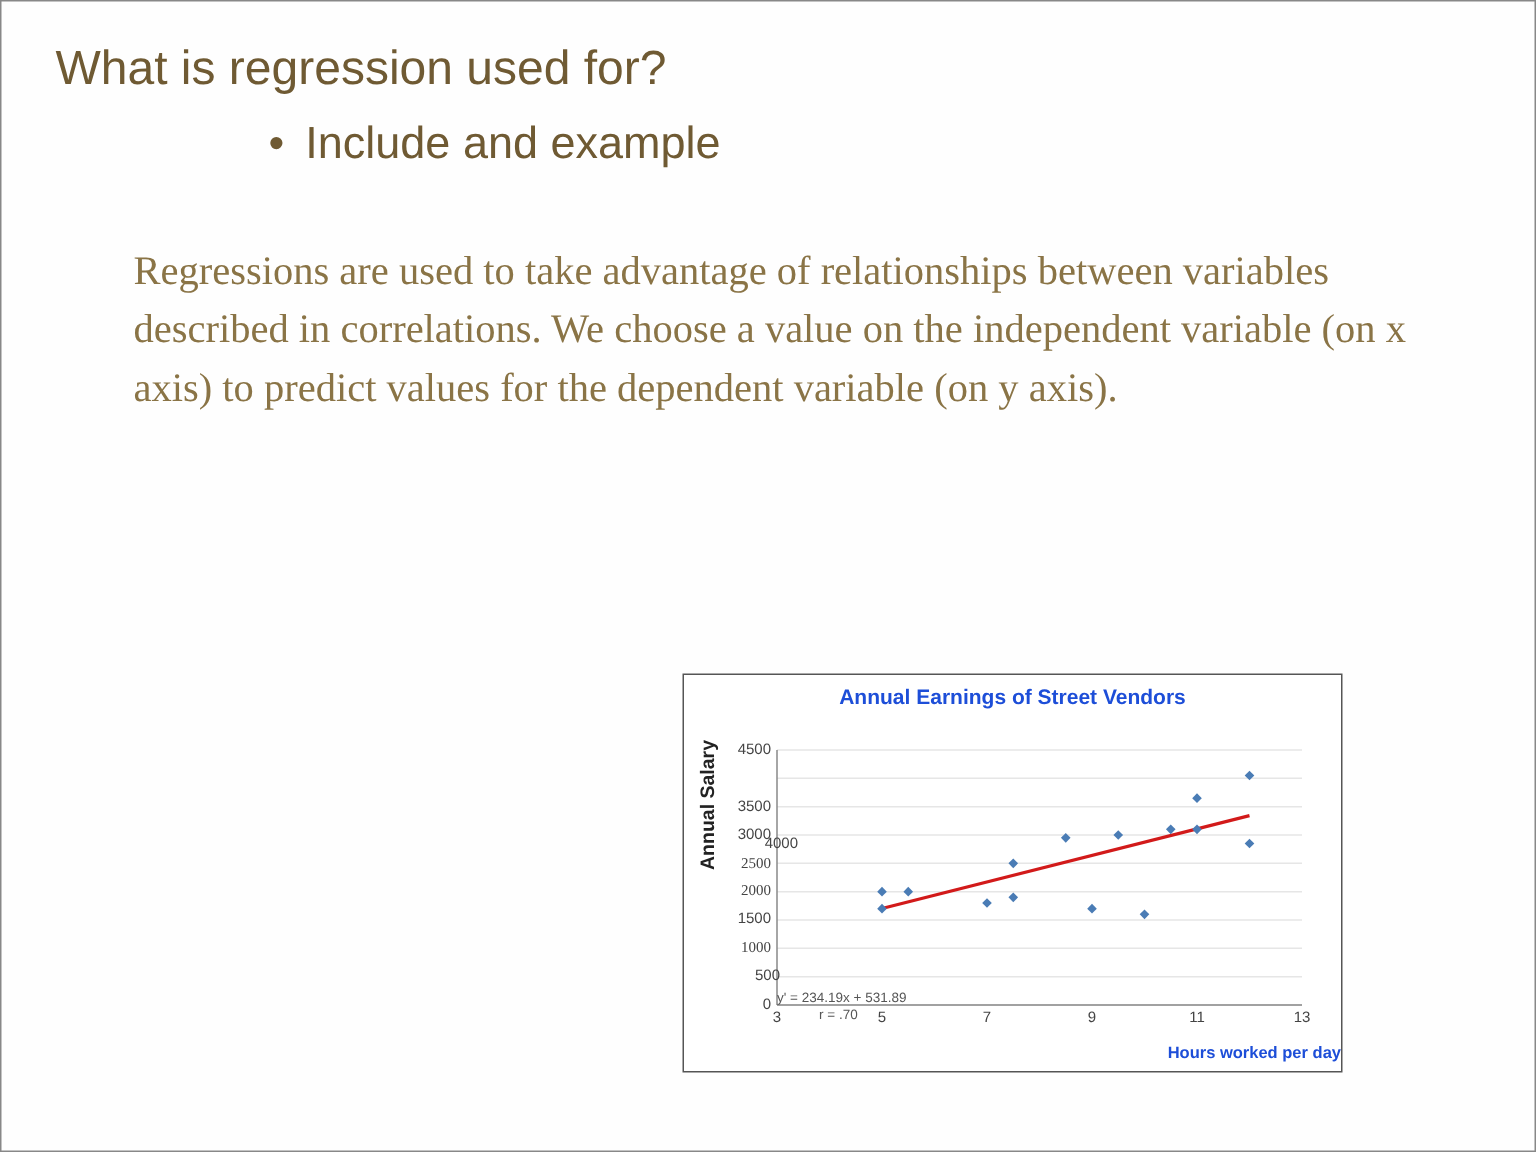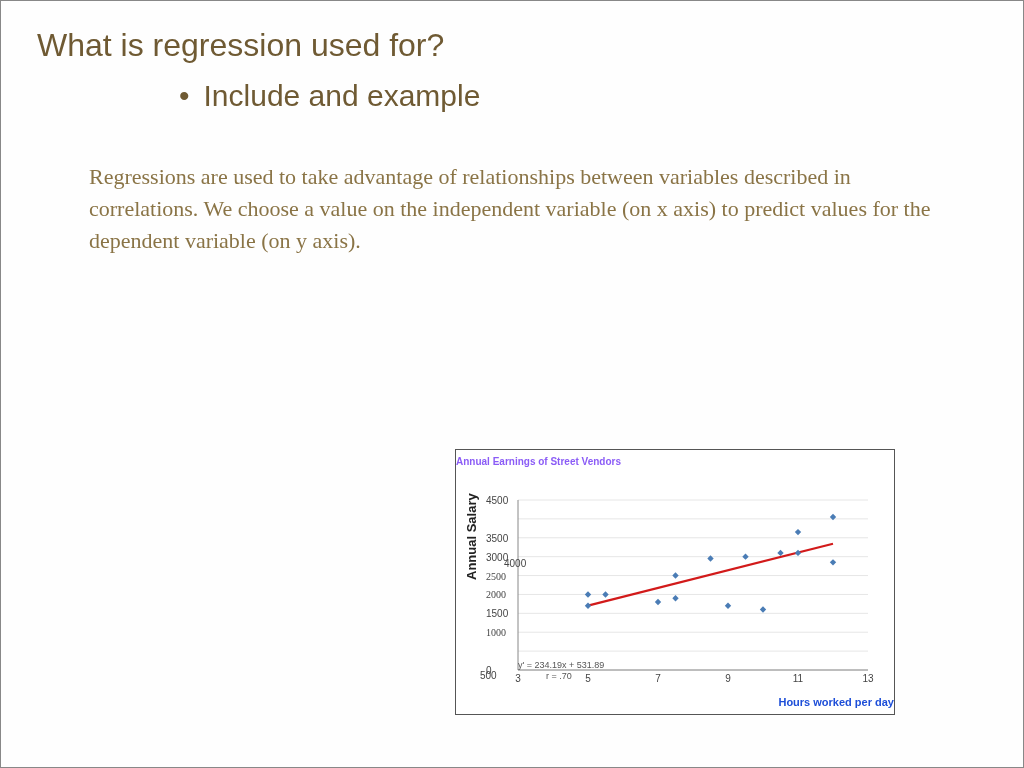--- a/index.html
+++ b/index.html
@@ -40,43 +40,43 @@
     font-size: 30px;
     margin-right: 14px;
     line-height: 1;
   }
   .body-text {
     position: absolute;
     left: 88px;
     top: 160px;
     width: 850px;
     font-family: "Segoe Script", "Bradley Hand", "Comic Sans MS", cursive;
-    font-size: 22px;
+    font-size: 27px;
     line-height: 1.45;
     color: #8a7446;
     font-weight: 400;
   }
 
   
   .chart-box {
     position: absolute;
     left: 454px;
     top: 448px;
     width: 440px;
     height: 266px;
     border: 1px solid #555;
     background: #fff;
     box-sizing: border-box;
     font-family: Arial, sans-serif;
   }
   .chart-title {
-    text-align: left;
+    text-align: center;
     font-weight: bold;
-    color: #8b5cf6;
-    font-size: 10px;
+    color: #1d4ed8;
+    font-size: 14px;
     line-height: 1.25;
     padding-top: 6px;
   }
   .plot-area {
     position: absolute;
     left: 62px;
     top: 50px;
     width: 350px;
     height: 170px;
   }
@@ -117,21 +117,21 @@
   .xtick {
     position: absolute;
     font-size: 10px;
     color: #444;
     transform: translateX(-50%);
   }
   .ytick {
     position: absolute;
     font-size: 10px;
     color: #444;
-    text-align: left;
+    text-align: right;
     width: 28px;
     transform: translateY(-50%);
   }
   .pt {
     fill: #4a7cb5;
   }
   .reg-line {
     stroke: #d21a1a;
     stroke-width: 2.2;
   }
@@ -200,21 +200,21 @@
     <div id="xtick-container">
         <div class="xtick" style="left: 62px; top: 223px;">3</div>
         <div class="xtick" style="left: 132px; top: 223px;">5</div>
         <div class="xtick" style="left: 202px; top: 223px;">7</div>
         <div class="xtick" style="left: 272px; top: 223px;">9</div>
         <div class="xtick" style="left: 342px; top: 223px;">11</div>
         <div class="xtick" style="left: 412px; top: 223px;">13</div>
       </div>
     <div id="ytick-container">
         <div class="ytick" style="left: 30px; top: 220px;">0</div>
-        <div class="ytick" style="left: 24px; top: 201.111px; margin-top: 24px;">500</div>
+        <div class="ytick" style="left: 36px; top: 201.111px;">500</div>
         <div class="ytick" style="left: 30px; top: 182.222px; font-family: Liberation Serif, serif;">1000</div>
         <div class="ytick" style="left: 30px; top: 163.333px;">1500</div>
         <div class="ytick" style="left: 30px; top: 144.444px; font-family: Liberation Serif, serif;">2000</div>
         <div class="ytick" style="left: 30px; top: 125.556px; font-family: Liberation Serif, serif;">2500</div>
         <div class="ytick" style="left: 30px; top: 106.667px;">3000</div>
         <div class="ytick" style="left: 30px; top: 87.7778px;">3500</div>
         <div class="ytick" style="left: 48px; top: 68.8889px; margin-top: 44px;">4000</div>
         <div class="ytick" style="left: 30px; top: 50px;">4500</div>
       </div>
 

